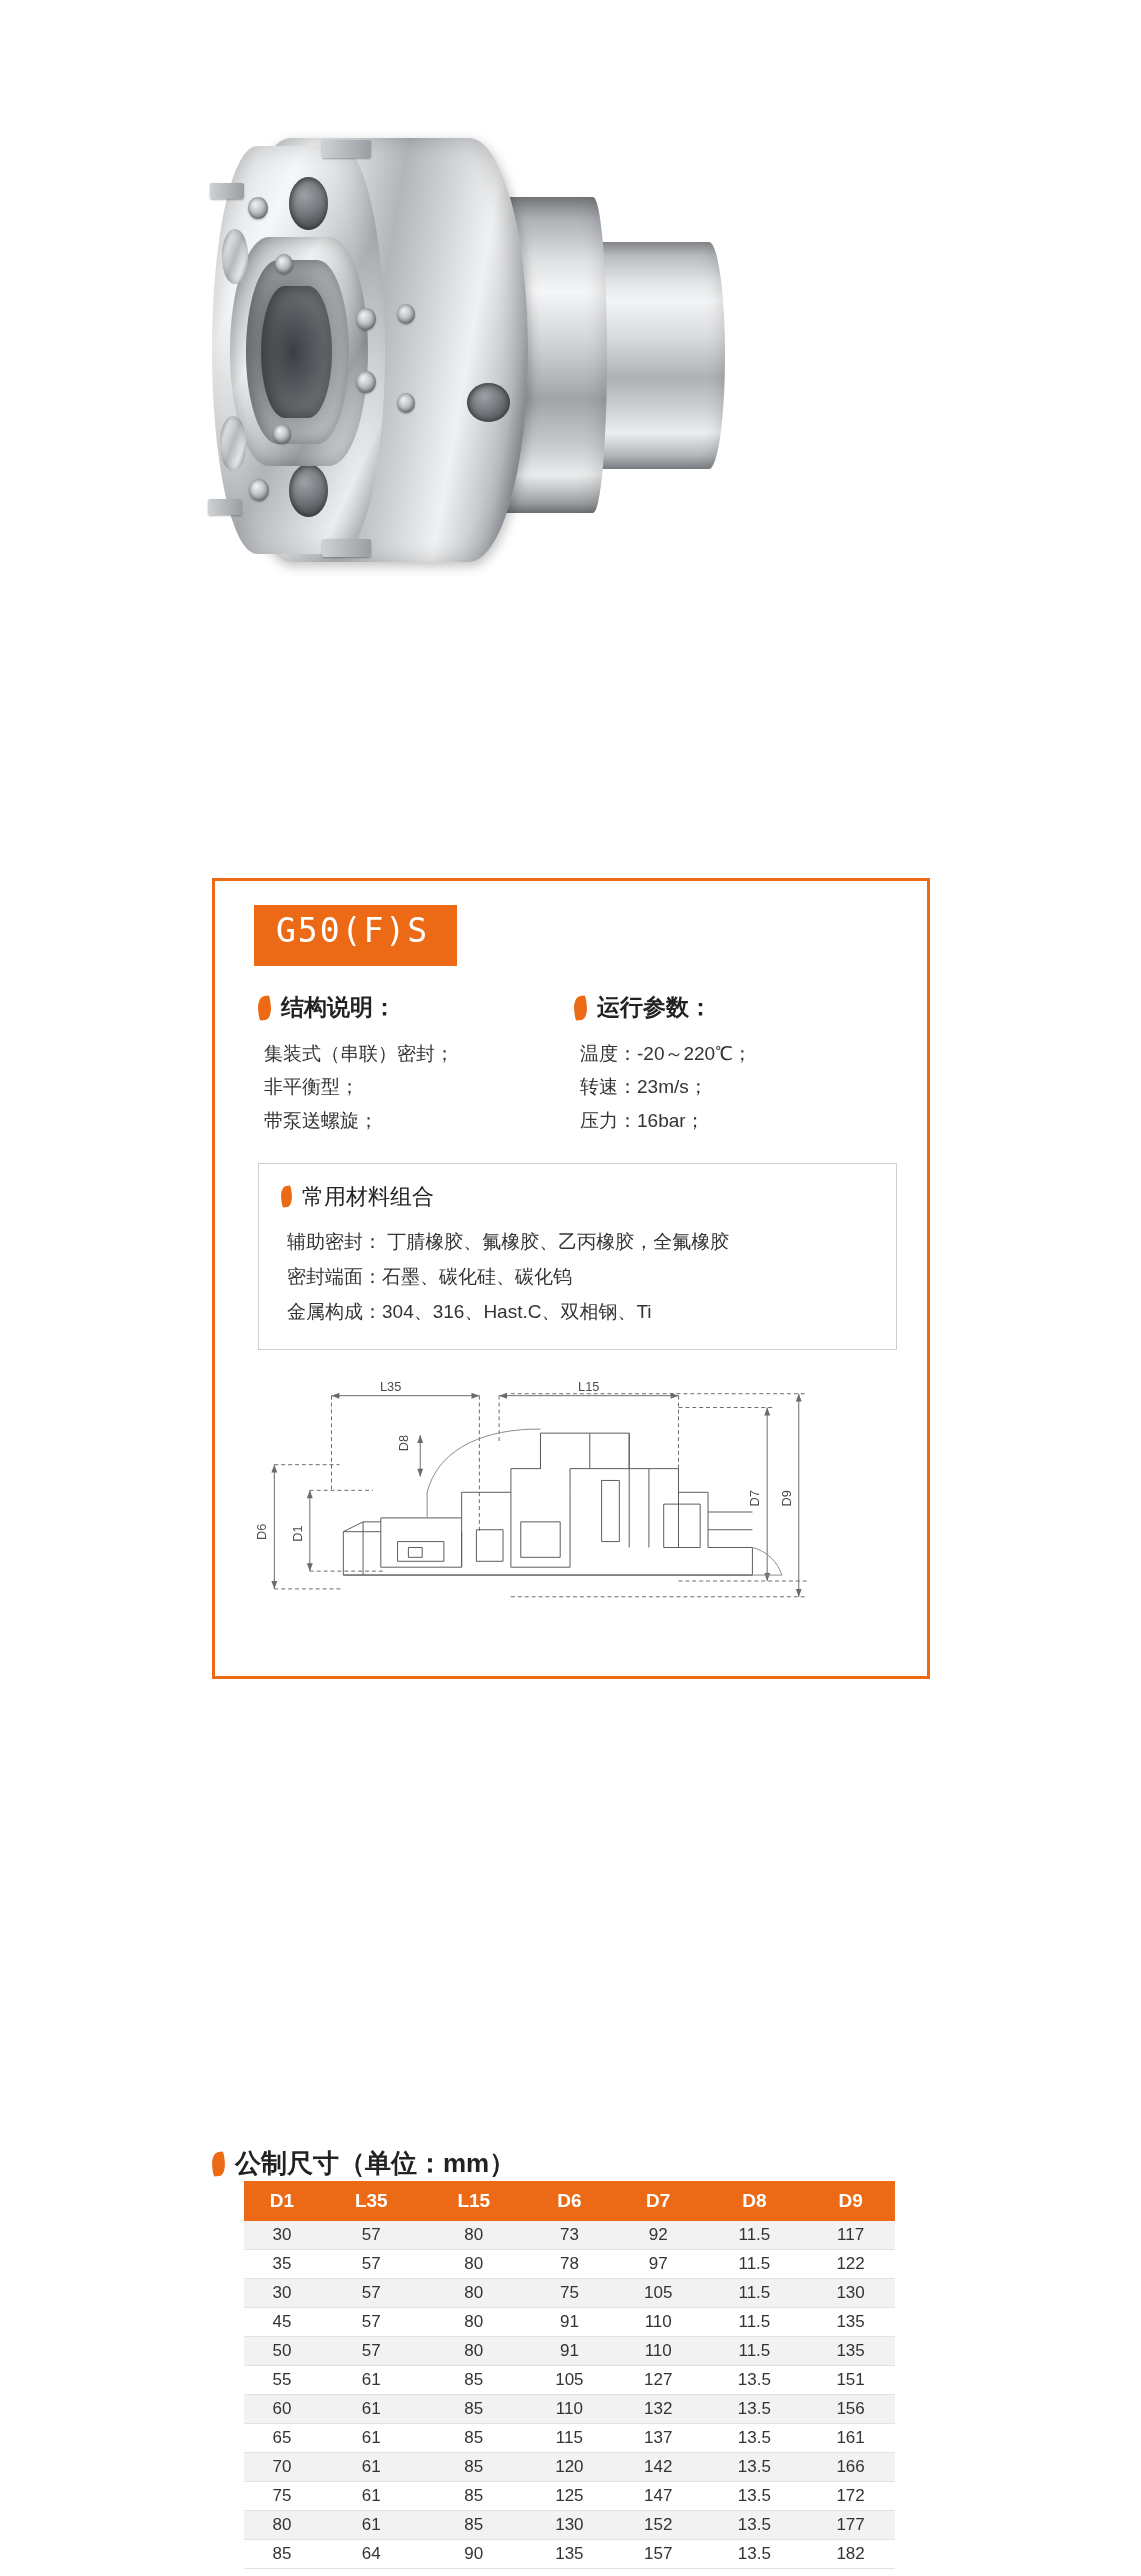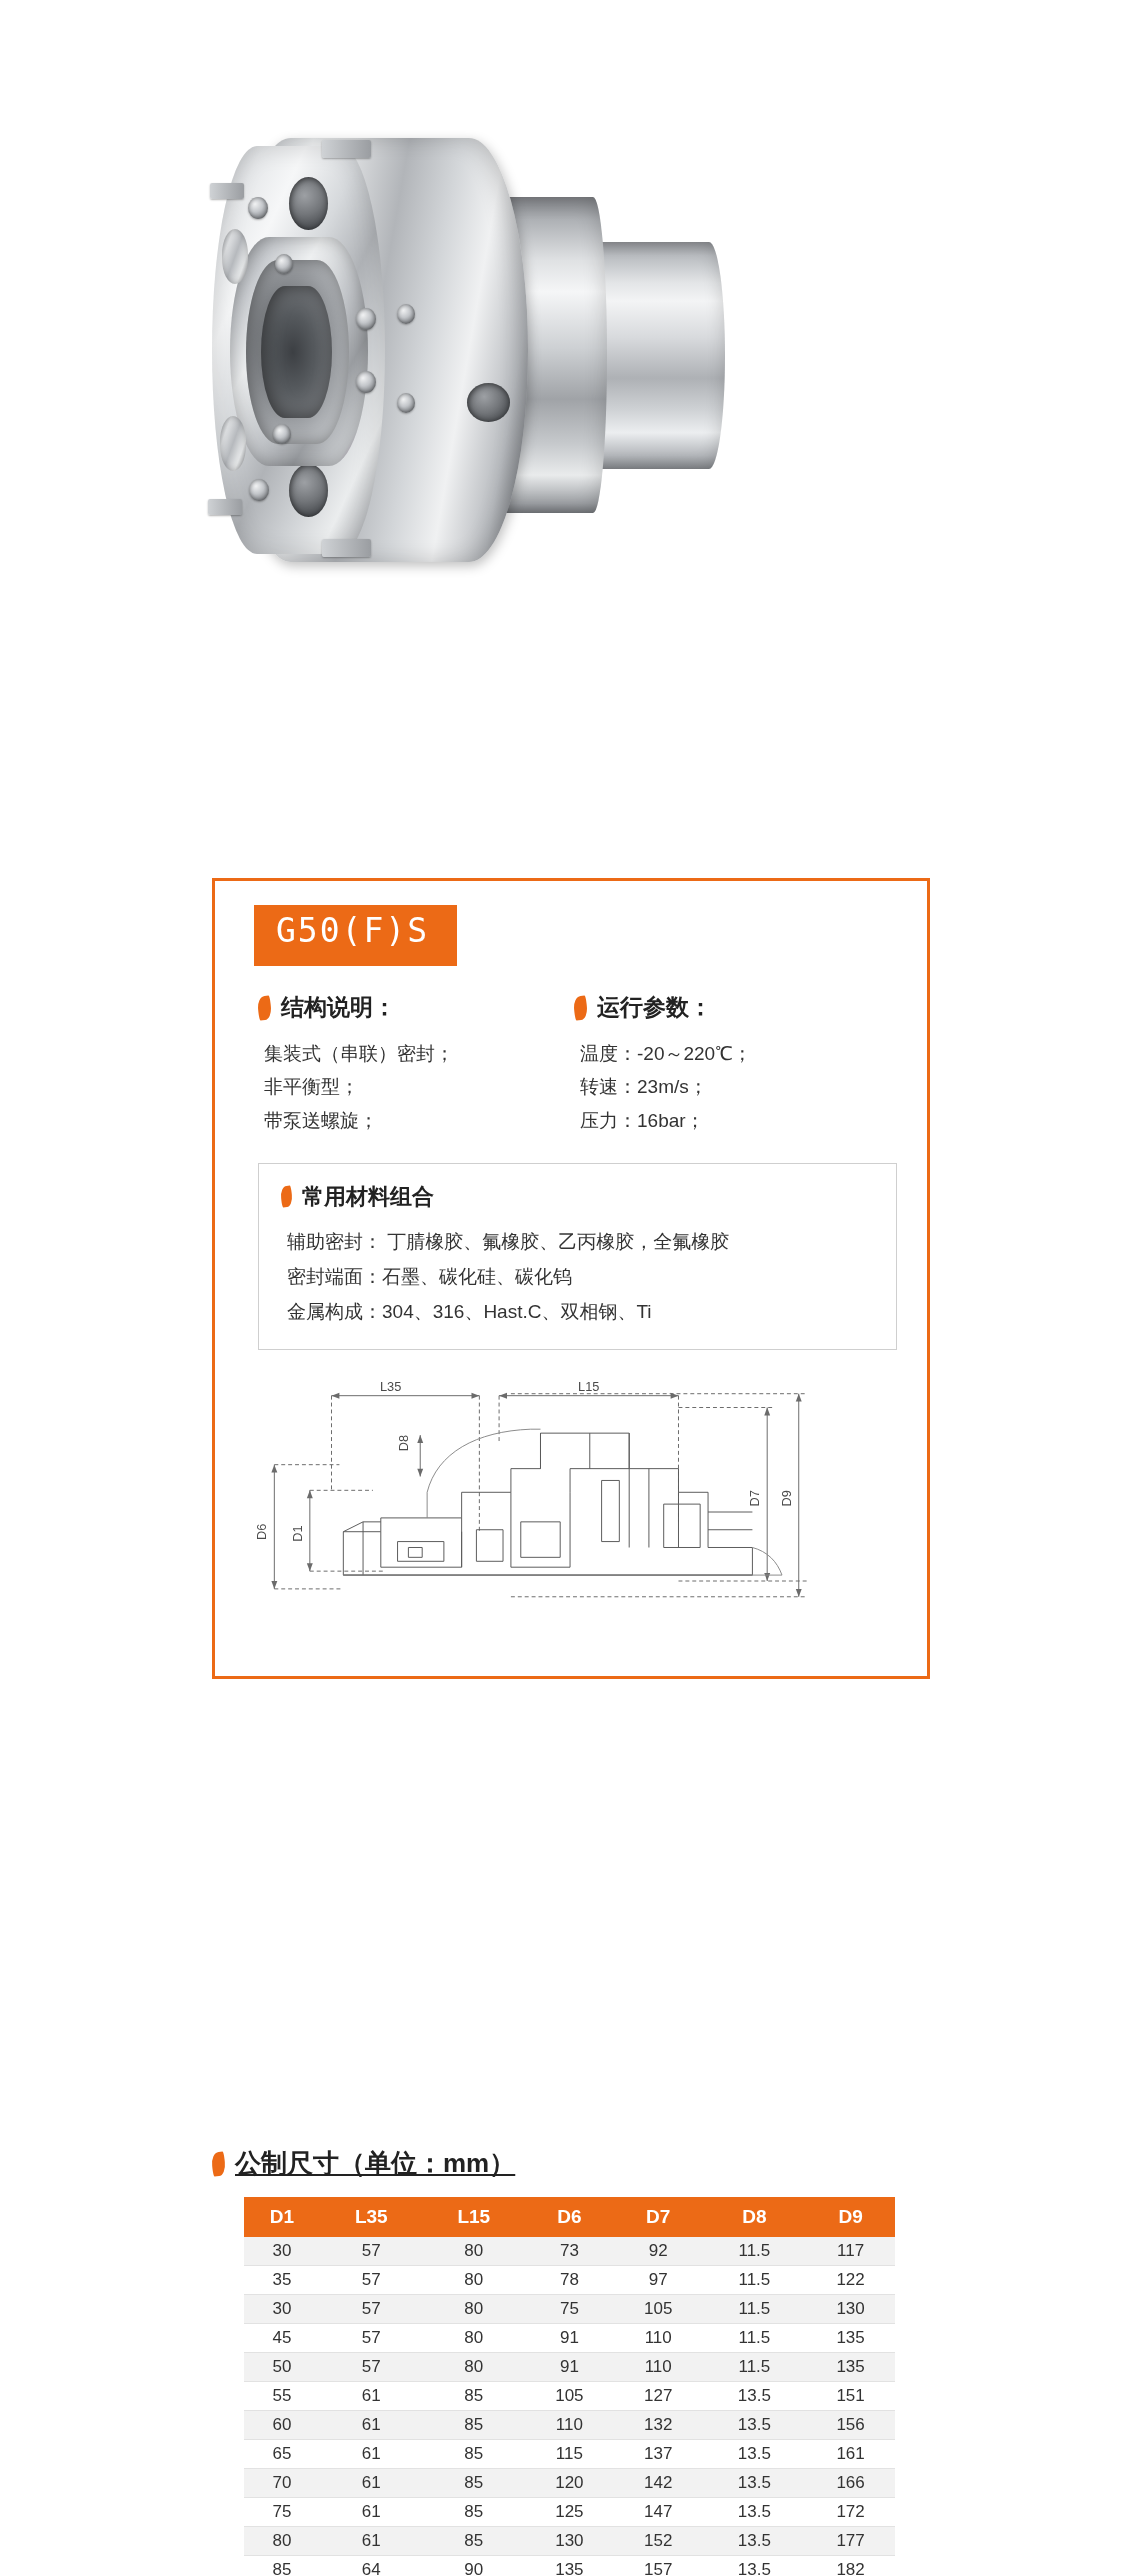--- a/index.html
+++ b/index.html
@@ -208,21 +208,21 @@
   }
   .mat-box {
     margin: 26px 30px 24px 43px;
     border: 1px solid #cfcfcf;
     padding: 18px 22px 20px 22px;
   }
   .mat-head {
     display: flex;
     align-items: center;
     font-size: 22px;
-    font-weight: bold;
+    font-weight: normal;
     color: #222;
     margin-bottom: 12px;
   }
   .mat-row {
     font-size: 19px;
     line-height: 1.85;
     color: #333;
     padding-left: 6px;
   }
 
@@ -241,22 +241,20 @@
     left: 212px;
     top: 2146px;
     width: 718px;
   }
   .dim-title {
     display: flex;
     align-items: center;
     font-size: 26px;
     font-weight: bold;
     color: #222;
-    margin-bottom: 16px;
-    text-decoration: underline;
   }
   table.dim {
     width: 651px;
     margin-left: 32px;
     border-collapse: collapse;
     font-size: 17px;
   }
   table.dim th {
     background: #ec6a16;
     color: #fff;

